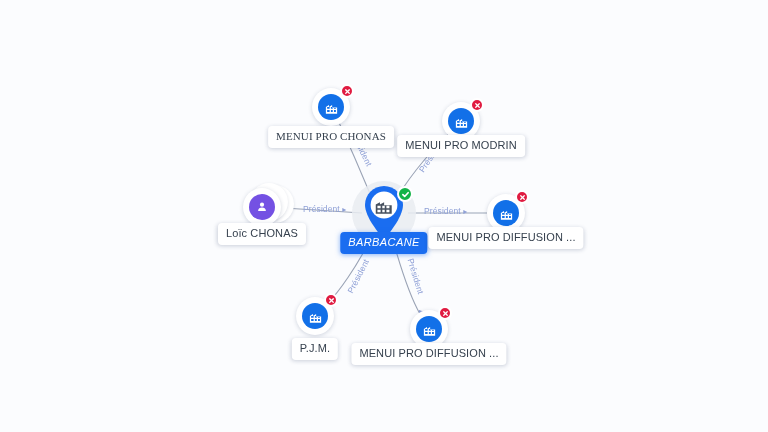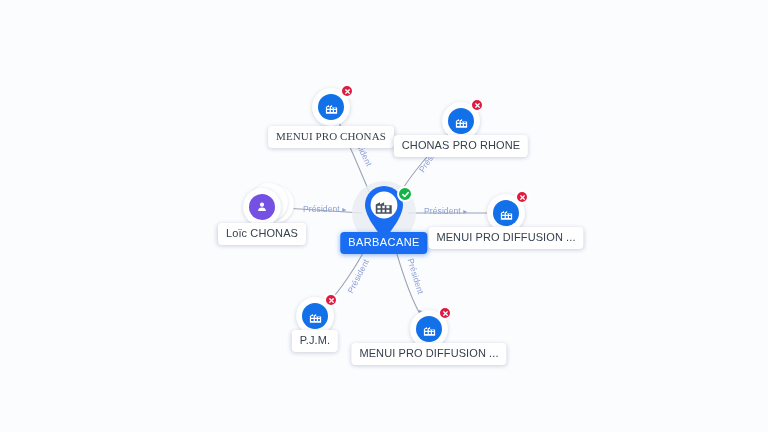--- a/index.html
+++ b/index.html
@@ -241,21 +241,21 @@
           </svg>
         </div>
         <div class="badge badge-x">
           <svg width="7" height="7" viewBox="0 0 12 12" stroke="#ffffff" stroke-width="2.2" stroke-linecap="round">
             <line x1="3" y1="3" x2="9" y2="9"></line>
               <line x1="9" y1="3" x2="3" y2="9"></line>
           </svg>
         </div>
       </div>
     </div>
-    <div class="node-label" style="left:0px; top:14px;">CHONAS PRO RHONE</div>
+    <div class="node-label" style="left:0px; top:14px;">MENUI PRO MODRIN</div>
   </div>
 
   <div class="node" style="left:262px; top:207px;">
     <div class="node-core">
       <div style="position:relative; width:38px; height:38px;">
         <div class="stack-card stack-2"></div>
         <div class="stack-card stack-1"></div>
         <div class="bubble" style="position:relative;">
           <div class="disc person">
             <svg width="14" height="14" viewBox="0 0 24 24" fill="#ffffff">
@@ -282,21 +282,21 @@
             </g>
           </svg>
         </div>
         <div class="badge badge-check" style="top:8px; right:6px; width:16px; height:16px;">
           <svg width="9" height="9" viewBox="0 0 12 12" fill="none" stroke="#ffffff" stroke-width="2.2" stroke-linecap="round" stroke-linejoin="round">
             <polyline points="2.5,6.2 4.9,8.6 9.5,3.6"></polyline>
           </svg>
         </div>
       </div>
     </div>
-    <div class="node-label selected" style="left:0px; top:19px;">BARBACANE</div>
+    <div class="node-label selected" style="left:0px; top:19px;font-style:italic;">BARBACANE</div>
   </div>
 
   <div class="node" style="left:506px; top:213px;">
     <div class="node-core">
       <div class="bubble">
         <div class="disc">
           <svg width="15" height="15" viewBox="0 0 24 24" fill="#ffffff">
             <path d="M3 21V11l5-3v3l5-3v4h8v10H3zm2-2h4v-3H5v3zm0-5h4v-3H5v3zm6 5h3v-3h-3v3zm0-5h3v-3h-3v3zm5 5h3v-3h-3v3zm0-5h3v-3h-3v3z"></path>
           </svg>
         </div>
@@ -320,21 +320,21 @@
           </svg>
         </div>
         <div class="badge badge-x">
           <svg width="7" height="7" viewBox="0 0 12 12" stroke="#ffffff" stroke-width="2.2" stroke-linecap="round">
             <line x1="3" y1="3" x2="9" y2="9"></line>
               <line x1="9" y1="3" x2="3" y2="9"></line>
           </svg>
         </div>
       </div>
     </div>
-    <div class="node-label" style="left:0px; top:14px;text-align:right;">P.J.M.</div>
+    <div class="node-label" style="left:0px; top:22px;text-align:right;">P.J.M.</div>
   </div>
 
   <div class="node" style="left:429px; top:329px;">
     <div class="node-core">
       <div class="bubble">
         <div class="disc">
           <svg width="15" height="15" viewBox="0 0 24 24" fill="#ffffff">
             <path d="M3 21V11l5-3v3l5-3v4h8v10H3zm2-2h4v-3H5v3zm0-5h4v-3H5v3zm6 5h3v-3h-3v3zm0-5h3v-3h-3v3zm5 5h3v-3h-3v3zm0-5h3v-3h-3v3z"></path>
           </svg>
         </div>

